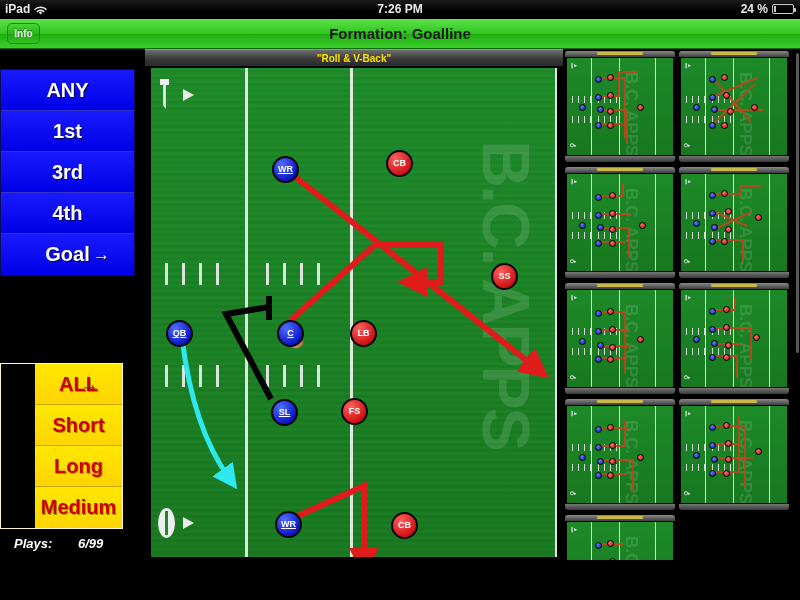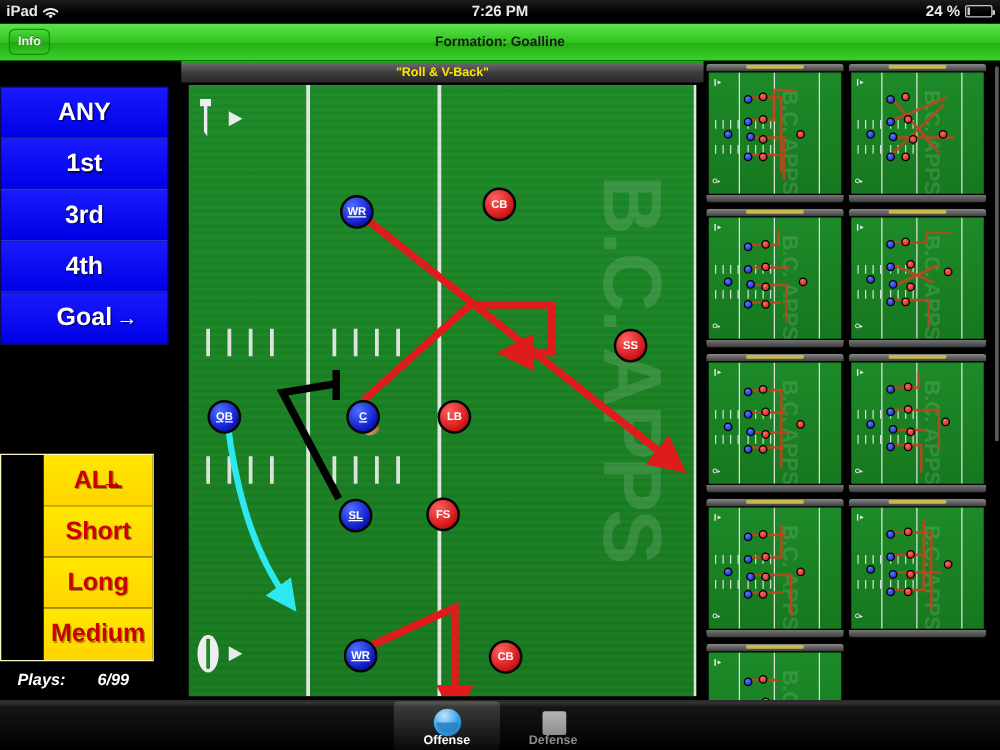--- a/index.html
+++ b/index.html
@@ -25,21 +25,21 @@
   .batt i{position:absolute;left:1px;top:1px;bottom:1px;width:2px;background:#c8c8c8;display:block;}
 
   
   .navbar{
     position:absolute;left:0;top:19px;width:800px;height:30px;
     background:linear-gradient(#5de24b,#2fc41e 52%,#23ad13 53%,#3bcf2a);
     border-bottom:1px solid #0c6b06;
   }
   .navtitle{
     position:absolute;left:0;top:0;width:800px;height:30px;line-height:30px;
-    text-align:center;color:#1a1a1a;font-size:11px;font-weight:bold;
+    text-align:center;color:#1a1a1a;font-size:15px;font-weight:bold;
   }
   .infobtn{
     position:absolute;left:7px;top:4px;width:33px;height:21px;
     border-radius:5px;border:1px solid #1c8c0f;
     background:linear-gradient(#4ad639,#28b618 50%,#21a312 51%,#34c524);
     color:#f2f2f2;font-size:10px;font-weight:bold;line-height:20px;text-align:center;
     text-shadow:0 -1px 0 rgba(0,0,0,.4);
   }
 
   
@@ -689,23 +689,13 @@
             </svg>
             <div class="tplr off" style="left:28px;top:20px"></div>
             <div class="tplr def" style="left:40px;top:18px"></div>
             <div class="tplr def" style="left:42px;top:36px"></div>
           </div>
         </div>
       </div>
     <div class="tscroll"></div>
   </div>
 
-  <div class="tabbar">
-    <div class="tab sel" style="left:315px">
-      <span class="ic-off"></span>
-      <span class="tlabel">Offense</span>
-    </div>
-    <div class="tab unsel" style="left:400px">
-      <span class="ic-def"></span>
-      <span class="tlabel">Defense</span>
-    </div>
-  </div>
 </div>
 
 </body></html>

